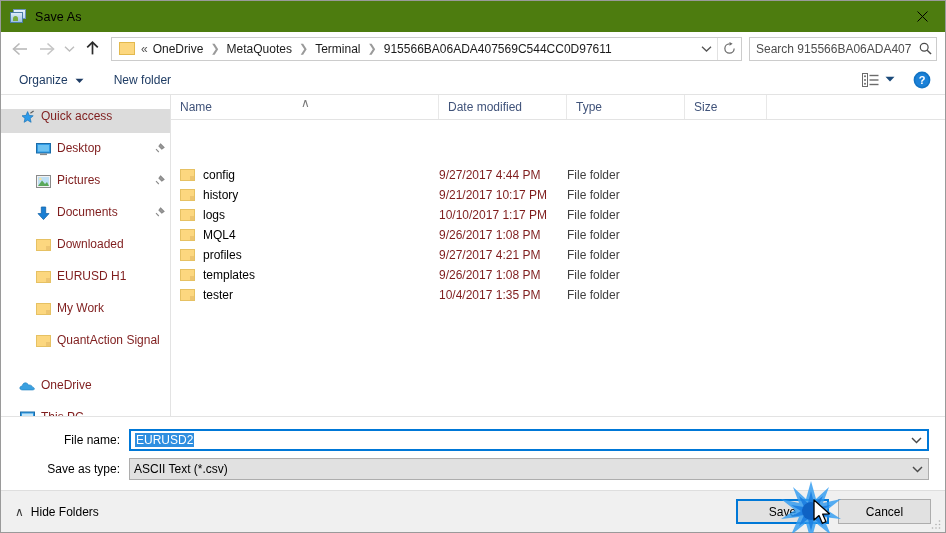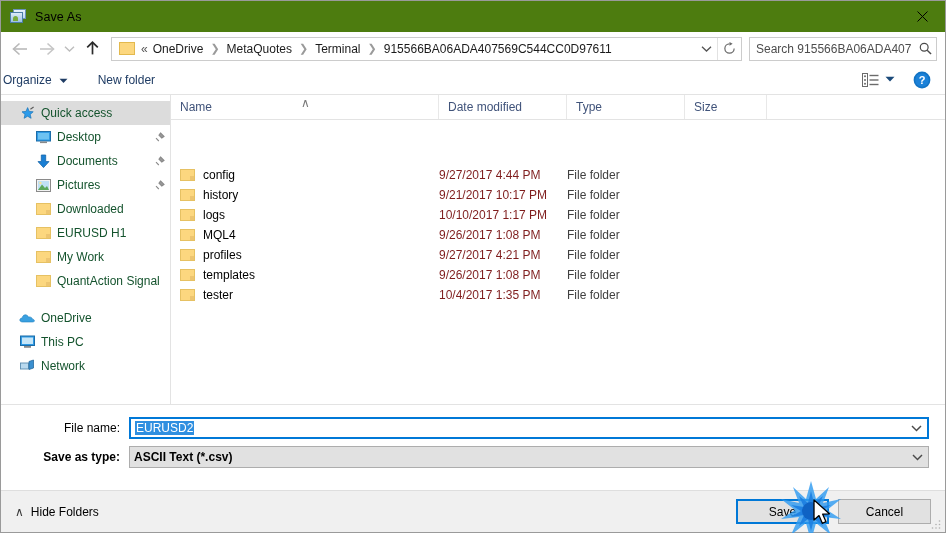--- a/index.html
+++ b/index.html
@@ -172,20 +172,21 @@
     flex: 0 0 22px;
   }
 
   
   .toolbar {
     height: 30px;
     flex: 0 0 30px;
     display: flex;
     align-items: center;
     border-bottom: 1px solid #e3e3e3;
+    padding-left: 16px;
     background: #ffffff;
     text-align: right;
   }
   .tb-item {
     font-size: 12px;
     color: #1f3c64;
     margin-right: 26px;
     display: flex;
     align-items: center;
     height: 22px;
@@ -223,25 +224,25 @@
     width: 170px;
     flex: 0 0 170px;
     border-right: 1px solid #e3e3e3;
     padding-top: 6px;
     background: #ffffff;
     overflow: hidden;
   }
   .sb-item {
     height: 24px;
     display: flex;
-    align-items: center;
-    font-size: 12px;
-    color: #14532d;
+    font-size: 12px;
+    color: #7f1d1d;
     position: relative;
     padding-right: 4px;
+    margin-top: 8px;
   }
   .sb-item.selected { background: #dcdcdc; }
   .sb-item .sb-ico {
     width: 16px; height: 16px;
     margin-right: 6px;
     flex: 0 0 16px;
     position: relative;
     display: flex; align-items: center; justify-content: center;
   }
   .sb-item .sb-label { white-space: nowrap; overflow: hidden; }
@@ -327,21 +328,21 @@
   .formarea {
     flex: 0 0 auto;
     padding: 12px 16px 10px 16px;
     background: #ffffff;
   }
   .formrow {
     display: flex;
     align-items: center;
     margin-bottom: 7px;
   }
-  .formrow:last-child { margin-bottom: 12px; font-weight: bold; }
+  .formrow:last-child { margin-bottom: 0; }
   .flabel {
     width: 112px;
     flex: 0 0 112px;
     text-align: right;
     padding-right: 9px;
     font-size: 12px;
     color: #000;
   }
   .combo {
     flex: 1 1 auto;
@@ -583,42 +584,42 @@
         <span class="sb-label">Desktop</span>
         <span class="sb-pin">
           <svg width="11" height="11" viewBox="0 0 11 11">
             <path d="M2 6.2 L4.8 9 M6.5 1 L10 4.5 L7.8 6 L5 3.2 Z" fill="#9a9a9a" stroke="#8a8a8a" stroke-width="1.1"></path>
           </svg>
         </span>
       </div>
 
       <div class="sb-item indent-1">
         <span class="sb-ico">
-          <svg width="15" height="15" viewBox="0 0 15 15">
-            <path d="M5.3 1 L9.7 1 L9.7 7.6 L13 7.6 L7.5 13.6 L2 7.6 L5.3 7.6 Z" fill="#1a7fd4" stroke="#1565a8" stroke-width=".8"></path>
-          </svg>
-        </span>
-        <span class="sb-label">Documents</span>
-        <span class="sb-pin">
-          <svg width="11" height="11" viewBox="0 0 11 11">
-            <path d="M2 6.2 L4.8 9 M6.5 1 L10 4.5 L7.8 6 L5 3.2 Z" fill="#9a9a9a" stroke="#8a8a8a" stroke-width="1.1"></path>
-          </svg>
-        </span>
-      </div>
-
-      <div class="sb-item indent-1">
-        <span class="sb-ico">
           <svg width="15" height="13" viewBox="0 0 15 13">
             <rect x="0.5" y="0.5" width="14" height="12" fill="#f2f2f2" stroke="#8a8a8a" stroke-width="1"></rect>
             <rect x="2" y="2" width="11" height="9" fill="#bfe0f5"></rect>
             <path d="M2 11 L6 5.5 L9 9 L11 7 L13 11 Z" fill="#5aa85a"></path>
             <circle cx="4.4" cy="4" r="1.2" fill="#f7e39a"></circle>
           </svg>
         </span>
         <span class="sb-label">Pictures</span>
+        <span class="sb-pin">
+          <svg width="11" height="11" viewBox="0 0 11 11">
+            <path d="M2 6.2 L4.8 9 M6.5 1 L10 4.5 L7.8 6 L5 3.2 Z" fill="#9a9a9a" stroke="#8a8a8a" stroke-width="1.1"></path>
+          </svg>
+        </span>
+      </div>
+
+      <div class="sb-item indent-1">
+        <span class="sb-ico">
+          <svg width="15" height="15" viewBox="0 0 15 15">
+            <path d="M5.3 1 L9.7 1 L9.7 7.6 L13 7.6 L7.5 13.6 L2 7.6 L5.3 7.6 Z" fill="#1a7fd4" stroke="#1565a8" stroke-width=".8"></path>
+          </svg>
+        </span>
+        <span class="sb-label">Documents</span>
         <span class="sb-pin">
           <svg width="11" height="11" viewBox="0 0 11 11">
             <path d="M2 6.2 L4.8 9 M6.5 1 L10 4.5 L7.8 6 L5 3.2 Z" fill="#9a9a9a" stroke="#8a8a8a" stroke-width="1.1"></path>
           </svg>
         </span>
       </div>
 
       <div class="sb-item indent-1">
         <span class="sb-ico">
             <span class="folder-ico"></span>

